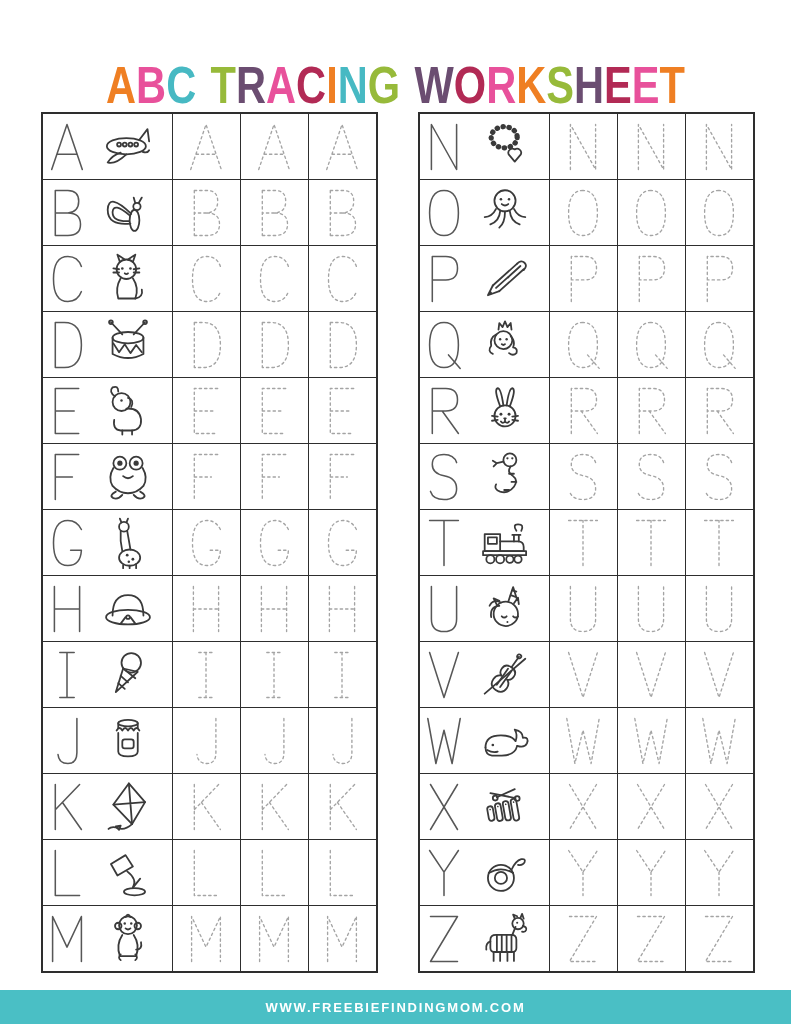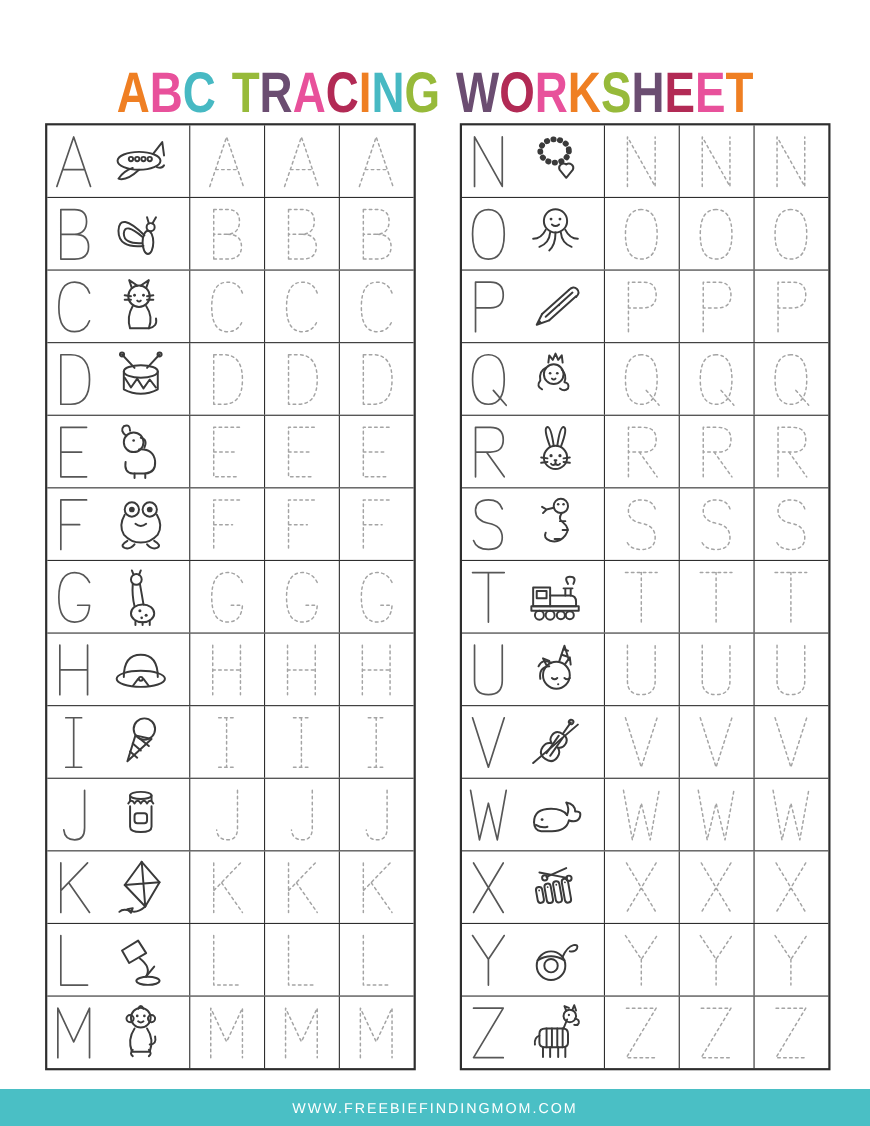--- a/index.html
+++ b/index.html
@@ -34,21 +34,21 @@
   .glyph.solid path{stroke:#575757;stroke-width:1.7}
   .glyph.trace path{stroke:#a4a4a4;stroke-width:1.5;stroke-dasharray:2.6 3.4}
   .icon{height:52px;width:64px;margin:0 auto;flex:none}
   .icon *{fill:none;stroke:#3a3a3a;stroke-width:2.2;stroke-linecap:round;stroke-linejoin:round}
   .icon .f{fill:#3a3a3a;stroke:none}
   .footer-bar{
     position:absolute;left:0;right:0;bottom:0;height:34px;
     display:flex;align-items:center;justify-content:center;
   }
   .footer-bar span{
-    color:#ffffff;font-size:13px;font-weight:400;letter-spacing:1.8px;
+    color:#ffffff;font-size:13px;font-weight:700;letter-spacing:1.8px;
   }
 </style>
 </head>
 <body>
 
 <h1 class="page-title"><span style="color:#ef7f23">A</span><span style="color:#e8519b">B</span><span style="color:#47b9c3">C</span><span class="sp"></span><span style="color:#97ba3a">T</span><span style="color:#6b4d71">R</span><span style="color:#e8519b">A</span><span style="color:#b22a55">C</span><span style="color:#ef7f23">I</span><span style="color:#47b9c3">N</span><span style="color:#97ba3a">G</span><span class="sp"></span><span style="color:#6b4d71">W</span><span style="color:#b22a55">O</span><span style="color:#e8519b">R</span><span style="color:#ef7f23">K</span><span style="color:#97ba3a">S</span><span style="color:#6b4d71">H</span><span style="color:#b22a55">E</span><span style="color:#e8519b">E</span><span style="color:#ef7f23">T</span></h1>
 
 <div class="tables">
   <div class="ttable" id="table-left">
       <div class="row">

